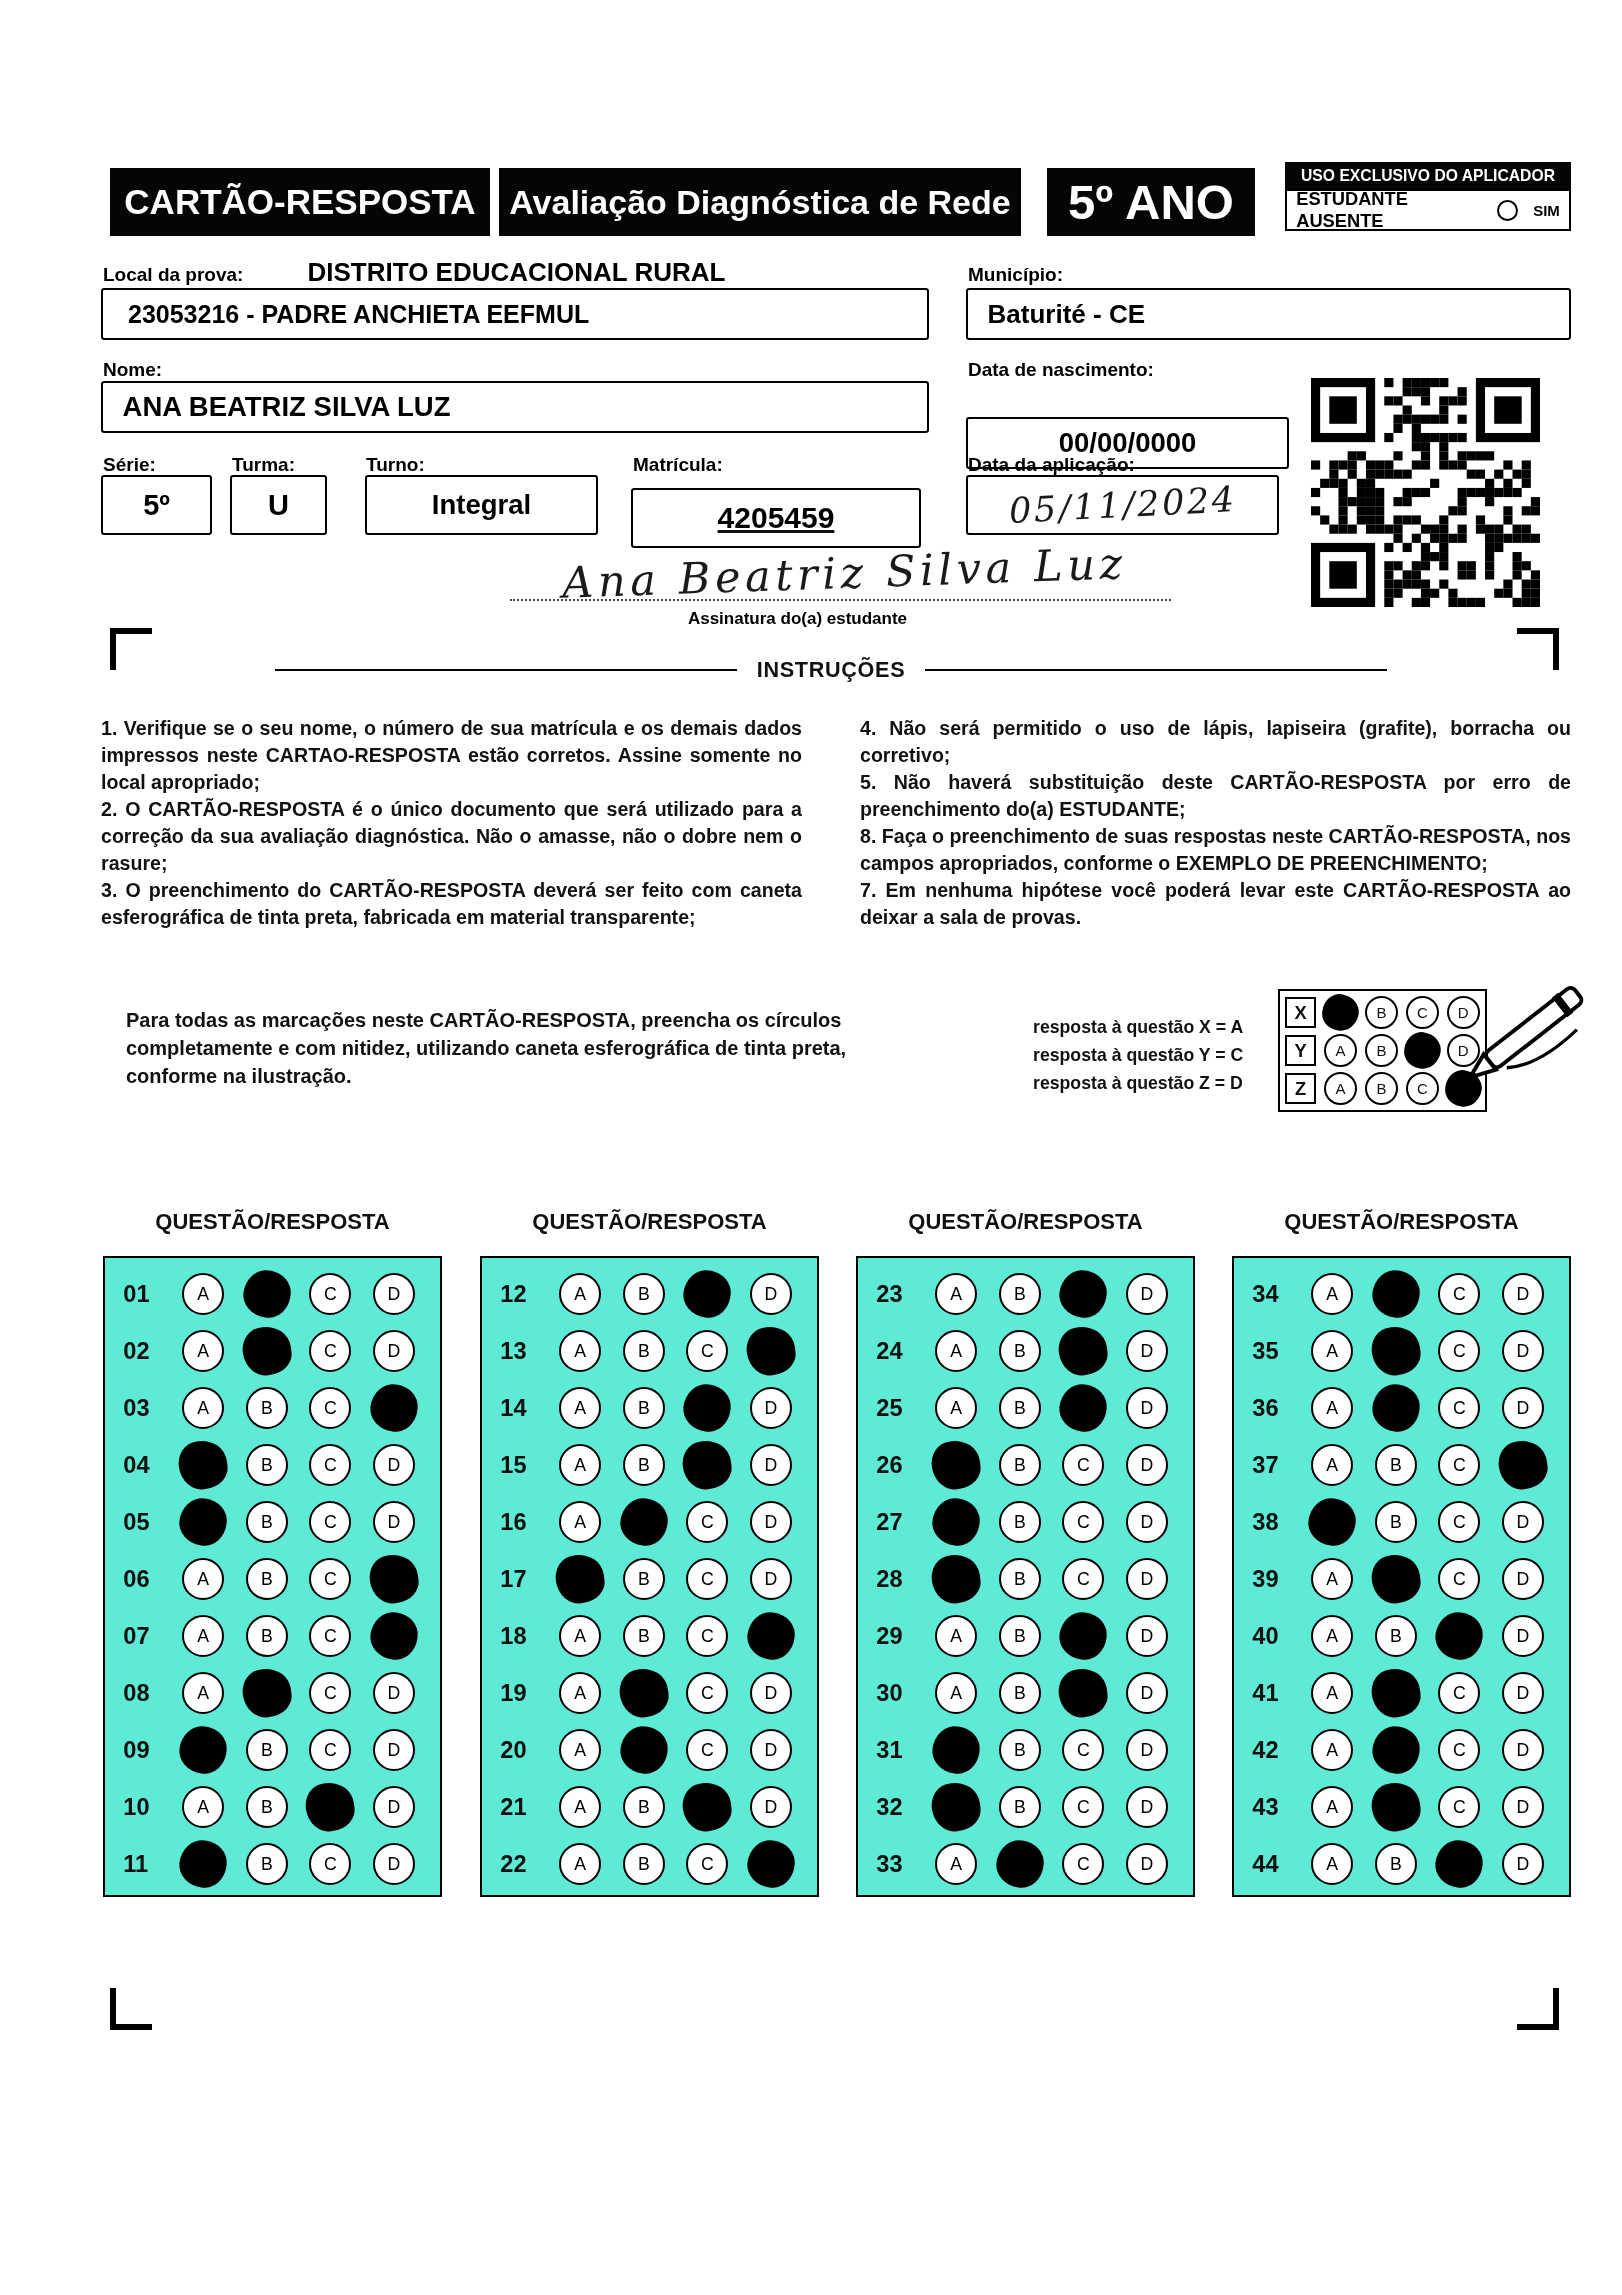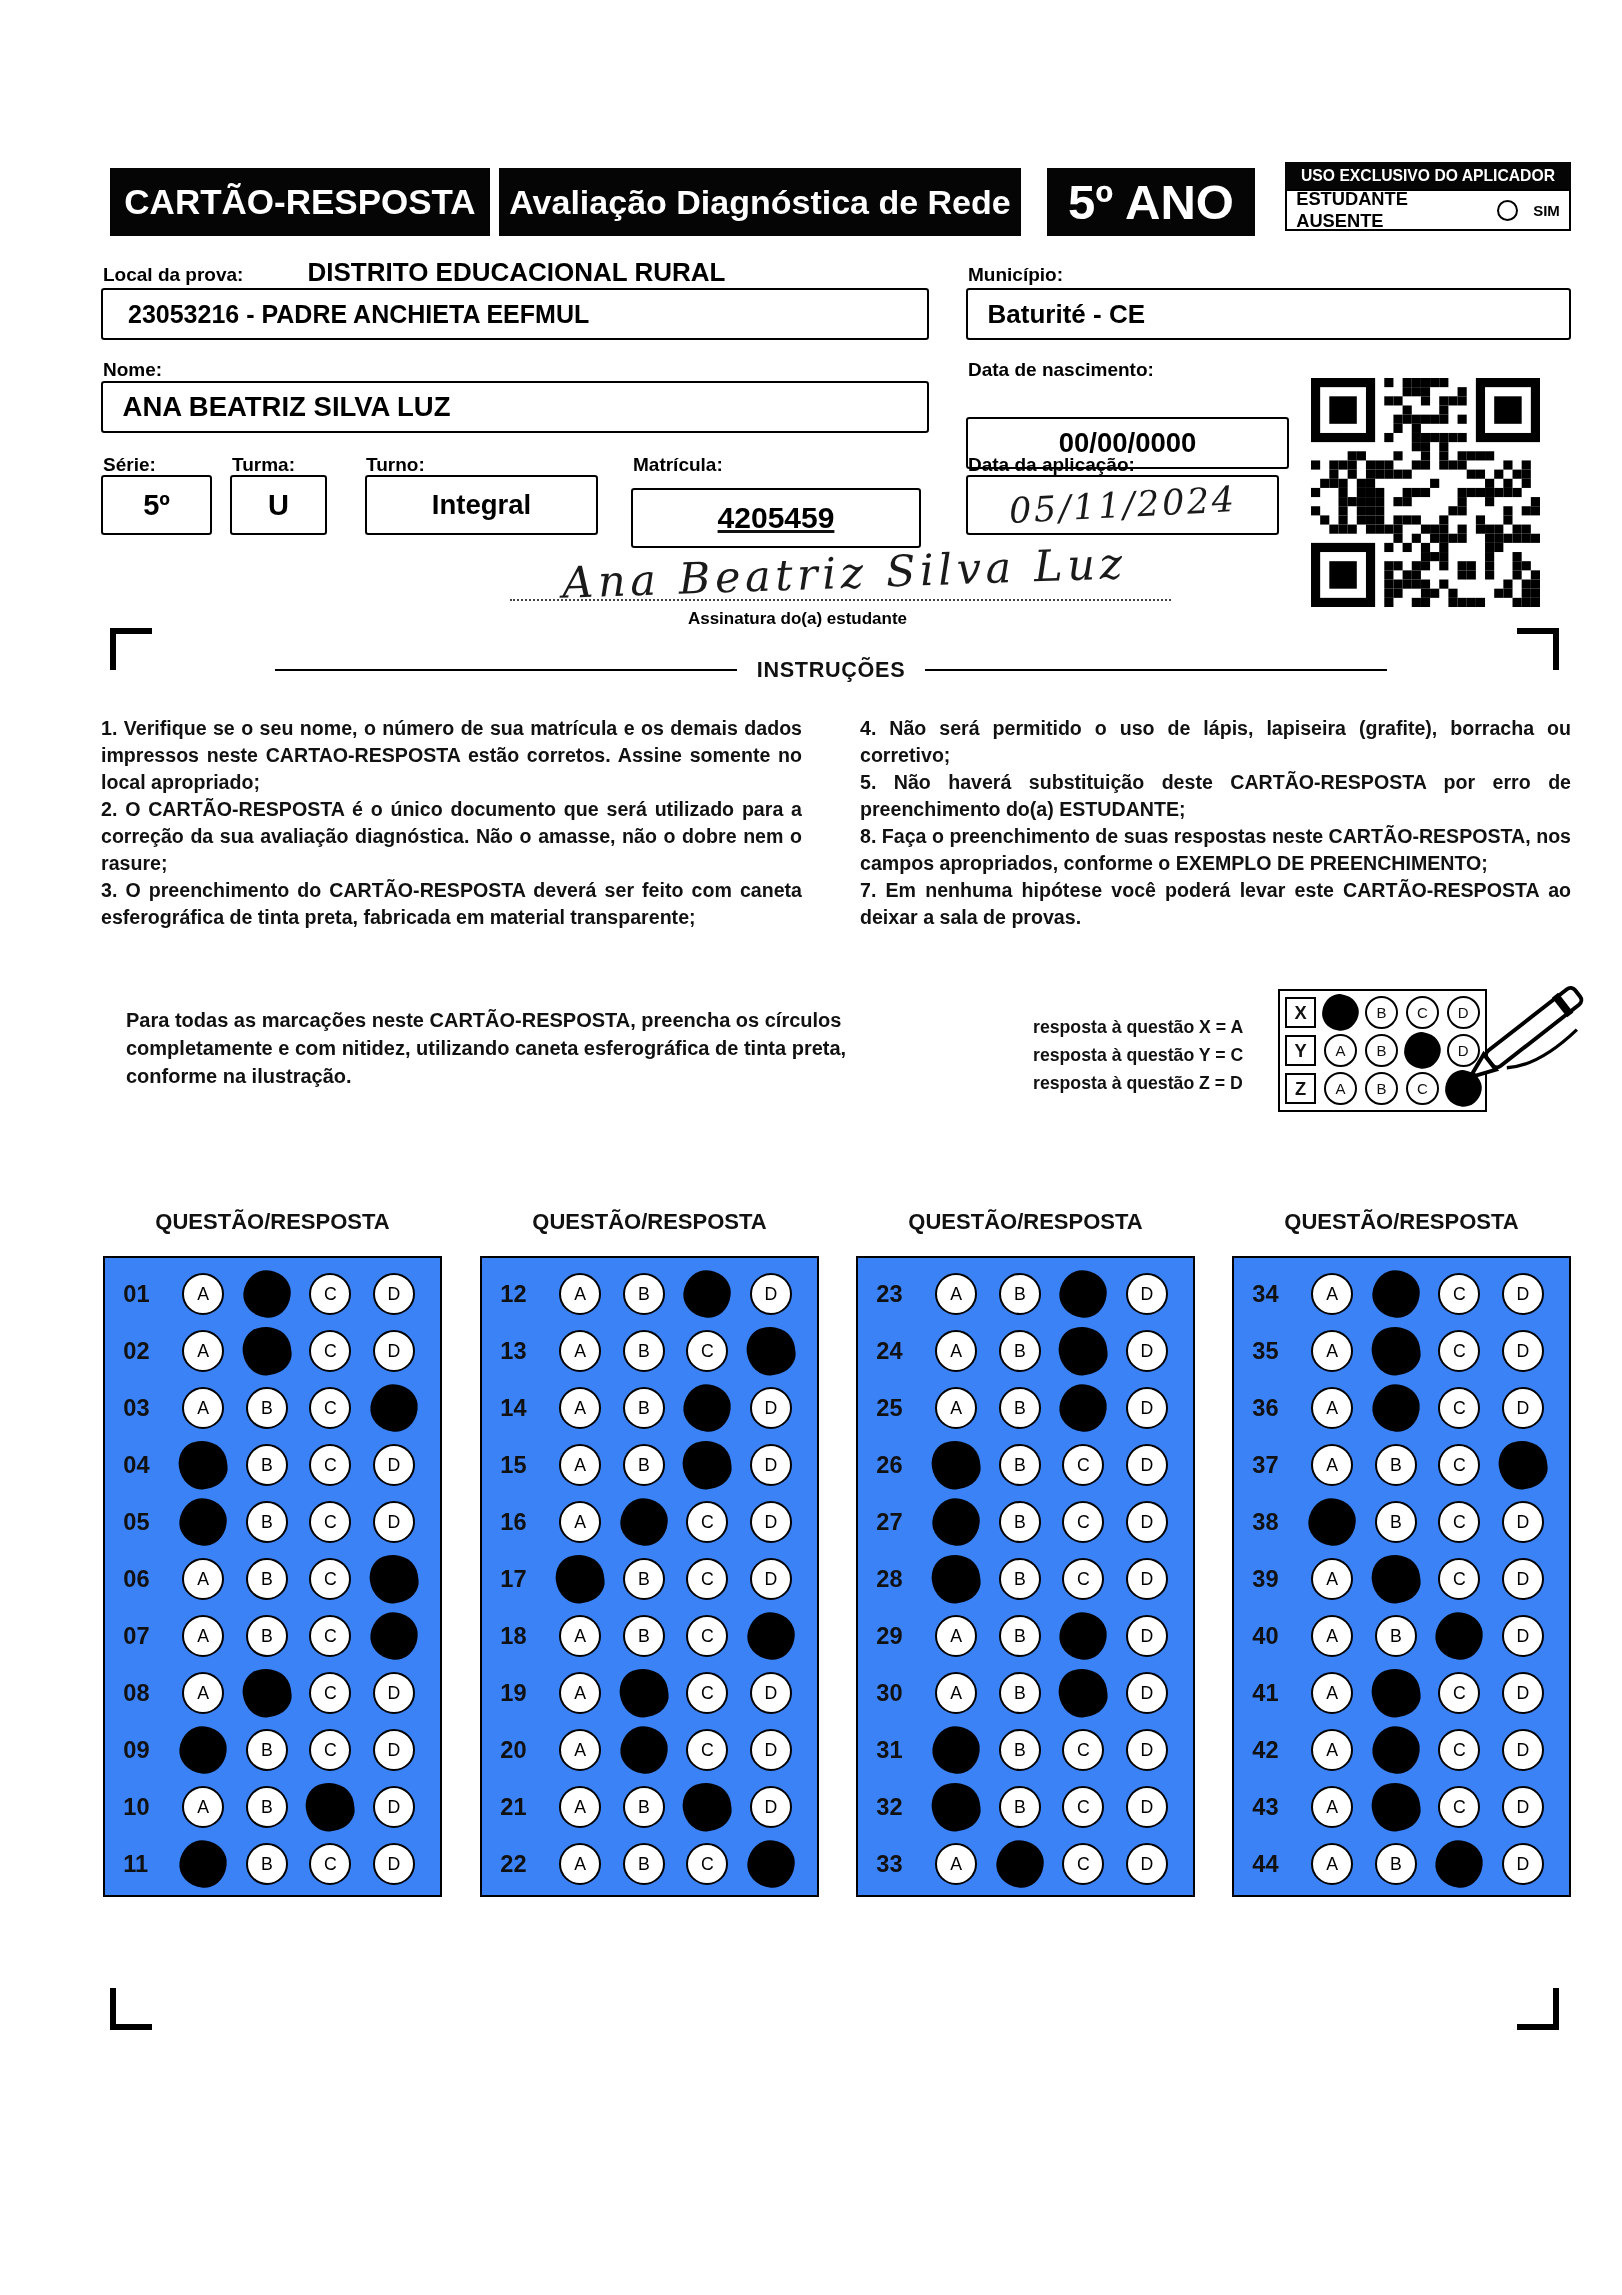--- a/index.html
+++ b/index.html
@@ -26,21 +26,21 @@
   .ex-text{font-size:20px;line-height:28px;font-weight:bold;}
   .legend{font-size:17.7px;line-height:28px;font-weight:bold;}
   .ex-grid{border:2.6px solid #000;background:#fff;padding:2.6px 5.2px;display:inline-block;}
   .ex-row{display:flex;align-items:center;height:38px;gap:7.9px;}
   .ex-label{width:31px;height:31px;border:2px solid #000;display:flex;align-items:center;justify-content:center;
             font-weight:bold;font-size:18.3px;}
   .ex-bubble{width:33px;height:33px;border:2px solid #000;border-radius:50%;display:flex;align-items:center;
              justify-content:center;font-size:15px;}
   .ex-bubble.filled{background:#000;border-color:#000;border-radius:46% 54% 50% 50%/52% 48% 54% 46%;transform:scale(1.1) rotate(9deg);}
   .col-header{font-weight:bold;font-size:22px;text-align:center;width:339px;}
-  .ans-box{width:339px;height:641px;border:2px solid #000;background:#3b82f6;padding-top:7.9px;}
+  .ans-box{width:339px;height:641px;border:2px solid #000;background:#5eead4;padding-top:7.9px;}
   .ans-row{display:flex;align-items:center;height:57px;padding-left:18.3px;}
   .ans-num{width:55px;font-weight:bold;font-size:23.6px;}
   .opts{display:flex;gap:21.6px;margin-left:3.9px;}
   .bubble{width:42px;height:42px;border:2px solid #000;border-radius:50%;display:flex;align-items:center;
           justify-content:center;font-size:17.7px;color:#000;background:#fff;}
   .bubble.filled{background:#000;border-color:#000;}
   .ans-row:nth-child(odd) .bubble.filled{transform:scale(1.12) rotate(7deg);border-radius:48% 52% 46% 54%/54% 46% 52% 48%;}
   .ans-row:nth-child(even) .bubble.filled{transform:scale(1.15) rotate(-8deg);border-radius:44% 56% 52% 48%/50% 50% 44% 56%;}
   .absent-box{border:2px solid #000;background:#fff;display:flex;align-items:center;padding:0 9.2px;gap:3px;}
   .sim-circle{width:21px;height:21px;border:2px solid #000;border-radius:50%;display:inline-block;}

